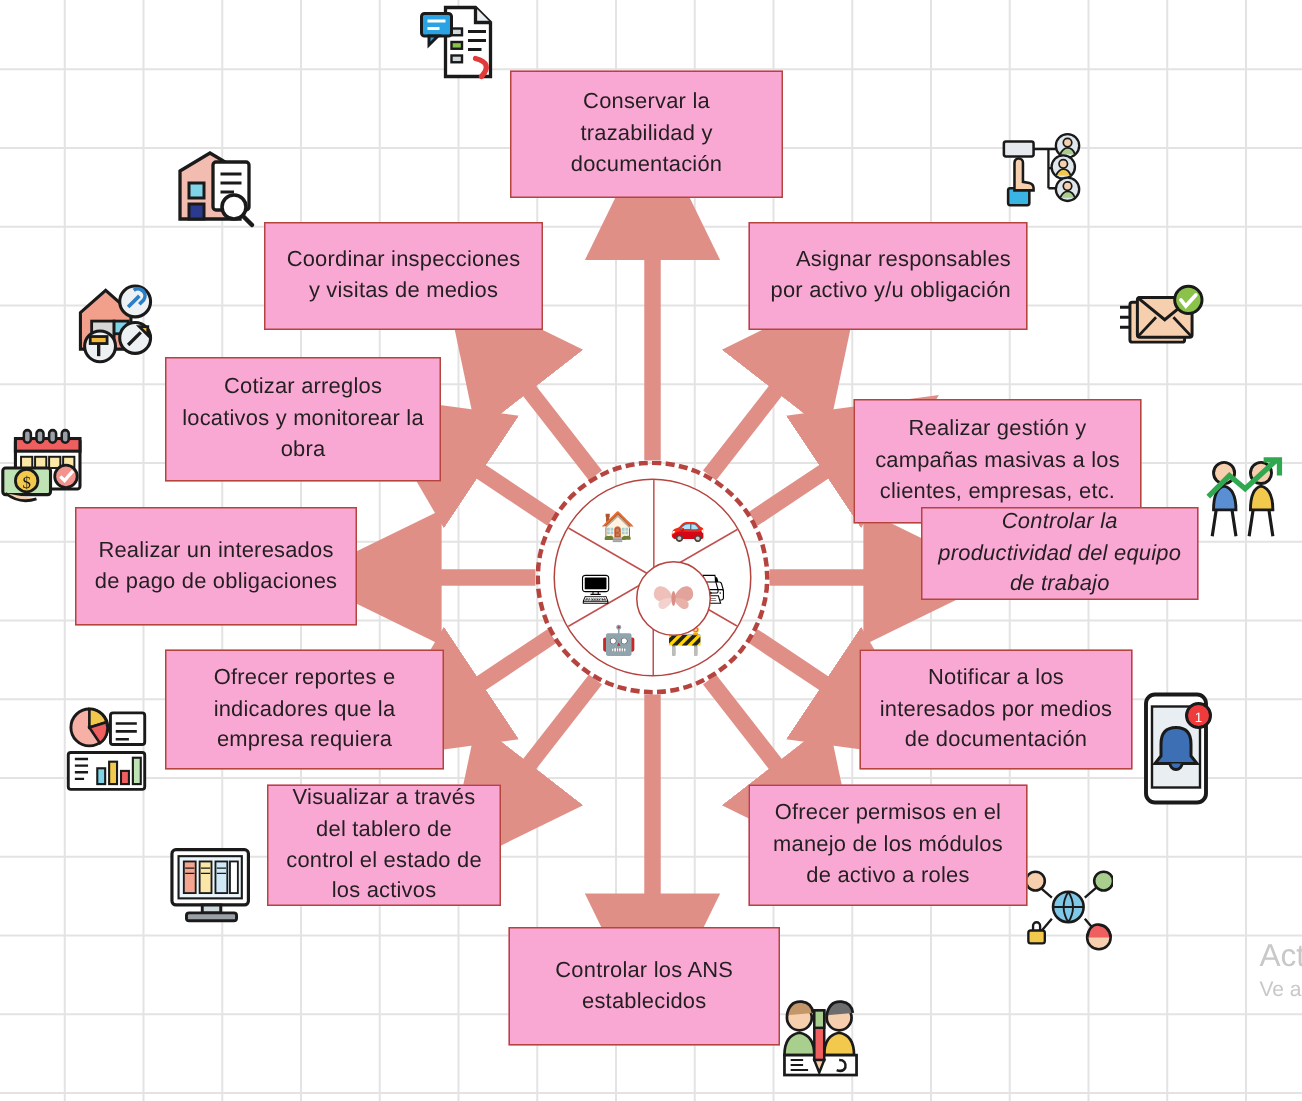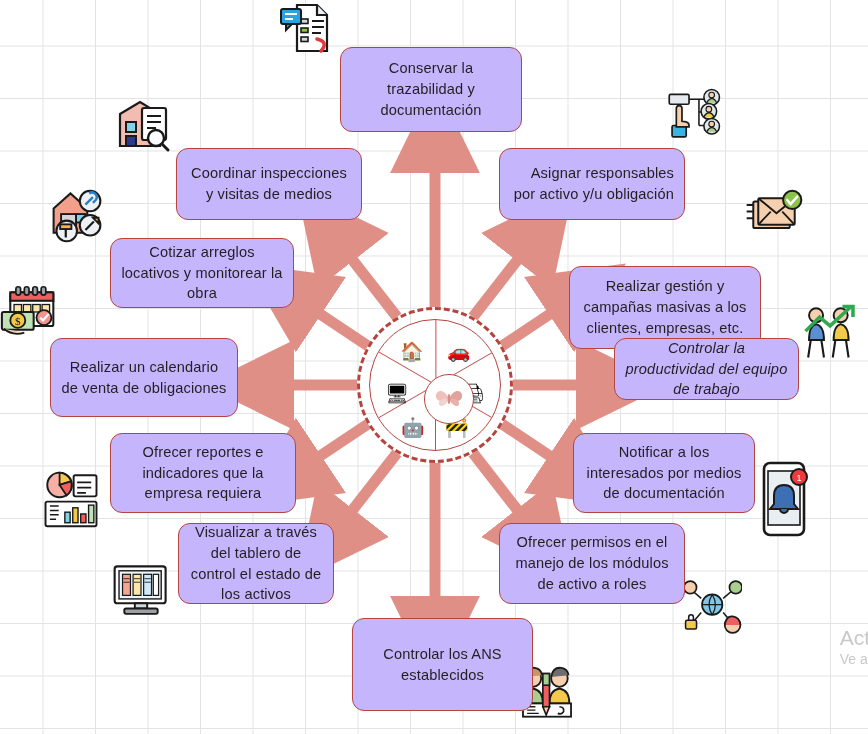--- a/index.html
+++ b/index.html
@@ -19,22 +19,22 @@
       linear-gradient(to right, #e3e3e3 1px, transparent 1px),
       linear-gradient(to bottom, #e3e3e3 1px, transparent 1px);
     background-size:52.5px 52.5px;
     background-position:-10px -7px;
   }
   #arrow-layer{position:absolute;left:0;top:0;width:868px;height:734px;pointer-events:none;}
   .node{
     position:absolute;
     box-sizing:border-box;
     border:1.4px solid #b5443f;
-    border-radius:12px;
-    background:#c4b5fd;
+    border-radius:0;
+    background:#f9a8d4;
     color:#231f20;
     display:flex;align-items:center;justify-content:center;
     text-align:center;
     font-size:14.6px;
     line-height:1.42;
     letter-spacing:.15px;
     padding:6px 10px;
     z-index:6;
   }
   
@@ -147,25 +147,25 @@
     </div>
   </div>
 </div>
 
 <div class="node" style="left:340px;top:47px;width:182px;height:85px;">Conservar la trazabilidad y documentación</div>
 <div class="node" style="left:499px;top:148px;width:186px;height:72px;text-align:right;">Asignar responsables por activo y/u obligación</div>
 <div class="node" style="left:569px;top:238px;width:192px;height:83px;margin-top:28px;">Realizar gestión y campañas masivas a los clientes, empresas, etc.</div>
 <div class="node" style="left:614px;top:338px;width:185px;height:62px;font-style:italic;">Controlar la productividad del equipo de trabajo</div>
 <div class="node" style="left:573px;top:433px;width:182px;height:80px;">Notificar a los interesados por medios de documentación</div>
 <div class="node" style="left:499px;top:523px;width:186px;height:81px;">Ofrecer permisos en el manejo de los módulos de activo a roles</div>
-<div class="node" style="left:352px;top:618px;width:181px;height:93px;">Controlar los ANS establecidos</div>
+<div class="node" style="left:339px;top:618px;width:181px;height:79px;">Controlar los ANS establecidos</div>
 <div class="node" style="left:178px;top:523px;width:156px;height:81px;">Visualizar a través del tablero de control el estado de los activos</div>
 <div class="node" style="left:110px;top:433px;width:186px;height:80px;">Ofrecer reportes e indicadores que la empresa requiera</div>
-<div class="node" style="left:50px;top:338px;width:188px;height:79px;">Realizar un calendario de venta de obligaciones</div>
-<div class="node" style="left:110px;top:238px;width:184px;height:70px;">Cotizar arreglos locativos y monitorear la obra</div>
+<div class="node" style="left:50px;top:338px;width:188px;height:79px;">Realizar un interesados de pago de obligaciones</div>
+<div class="node" style="left:110px;top:238px;width:184px;height:83px;">Cotizar arreglos locativos y monitorear la obra</div>
 <div class="node" style="left:176px;top:148px;width:186px;height:72px;">Coordinar inspecciones y visitas de medios</div>
 
 <div class="deco" style="left:277px;top:-1px;">
   <svg width="58" height="58" viewBox="0 0 58 58">
     <path d="M20 6 h20 l10 10 v36 h-30 z" fill="#ffffff" stroke="#1a1a1a" stroke-width="2.2"></path>
     <path d="M40 6 v10 h10" fill="#e9eef2" stroke="#1a1a1a" stroke-width="2.2"></path>
     <g stroke="#1a1a1a" stroke-width="2">
         <path d="M35 22h12M35 28h12M35 34h9"></path>
       </g>
     <rect x="24" y="20" width="7" height="4.5" fill="#cfd8dc" stroke="#1a1a1a" stroke-width="1.6"></rect>

